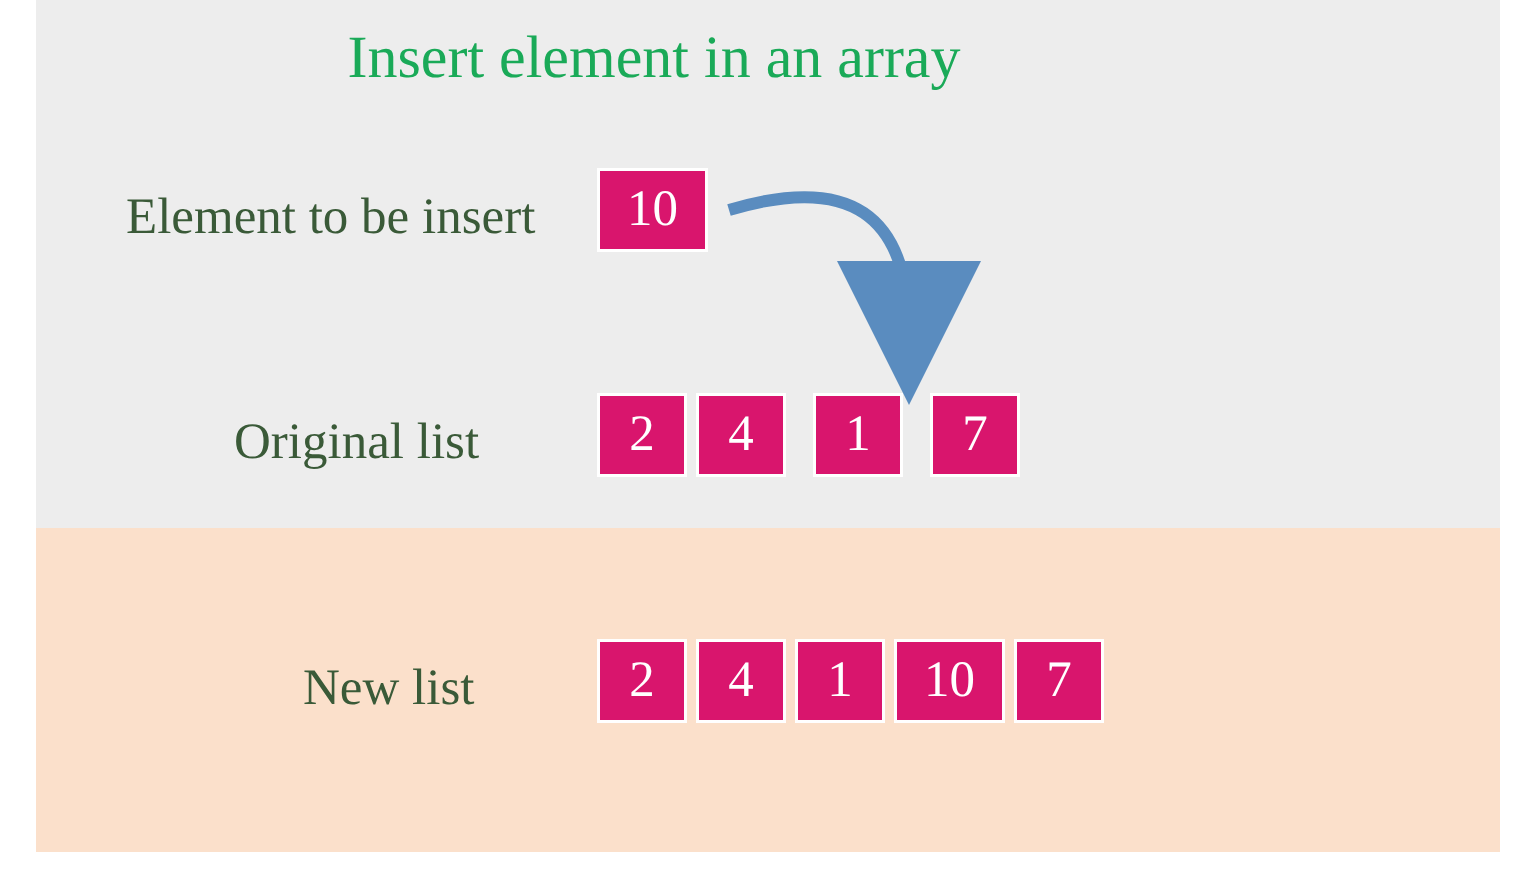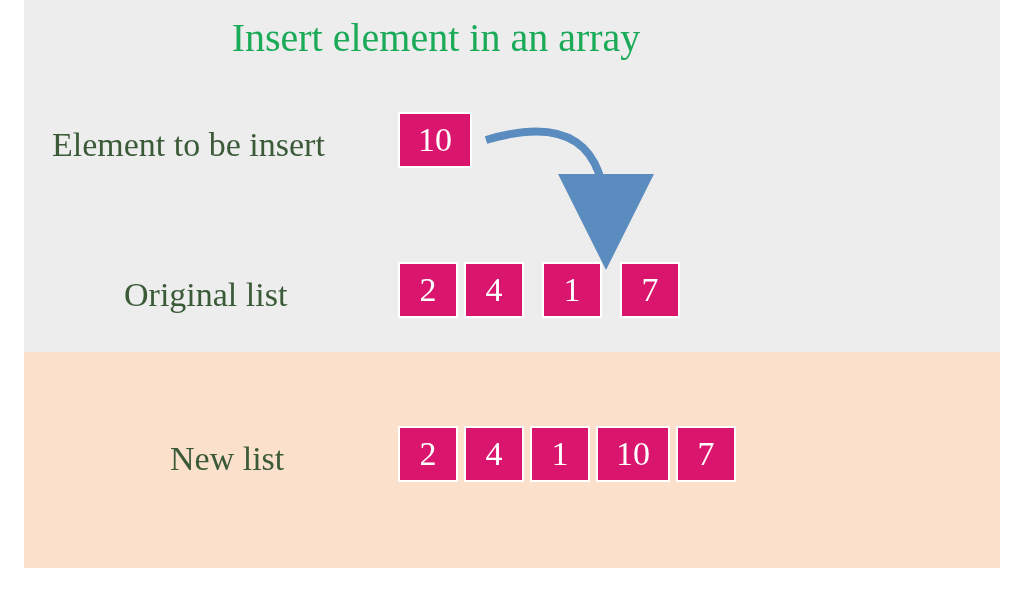--- a/index.html
+++ b/index.html
@@ -38,20 +38,21 @@
     top: 14px;
     text-align: center;
     color: #1aaa58;
     font-size: 40px;
     padding-left: 48px;
   }
   .label {
     position: absolute;
     color: #3a5a38;
     font-size: 34px;
+    margin-left: 32px;
   }
   .label-insert { left: 52px;  top: 126px; }
   .label-original { left: 124px; top: 276px; }
   .label-new { left: 170px; top: 440px; }
 
   .box {
     position: absolute;
     width: 60px;
     height: 56px;
     background: #d9156d;

